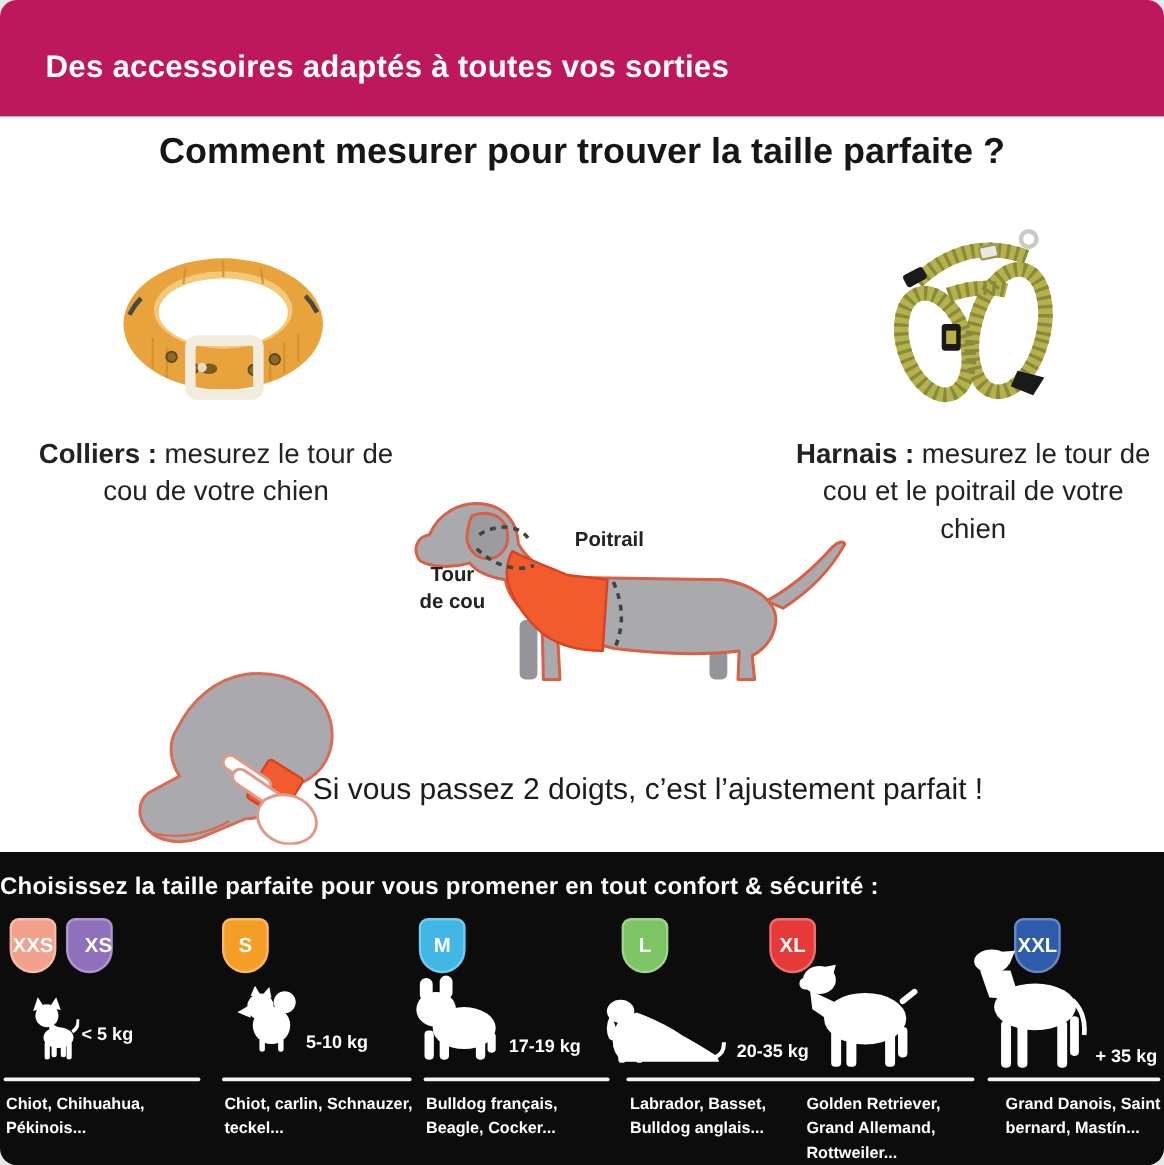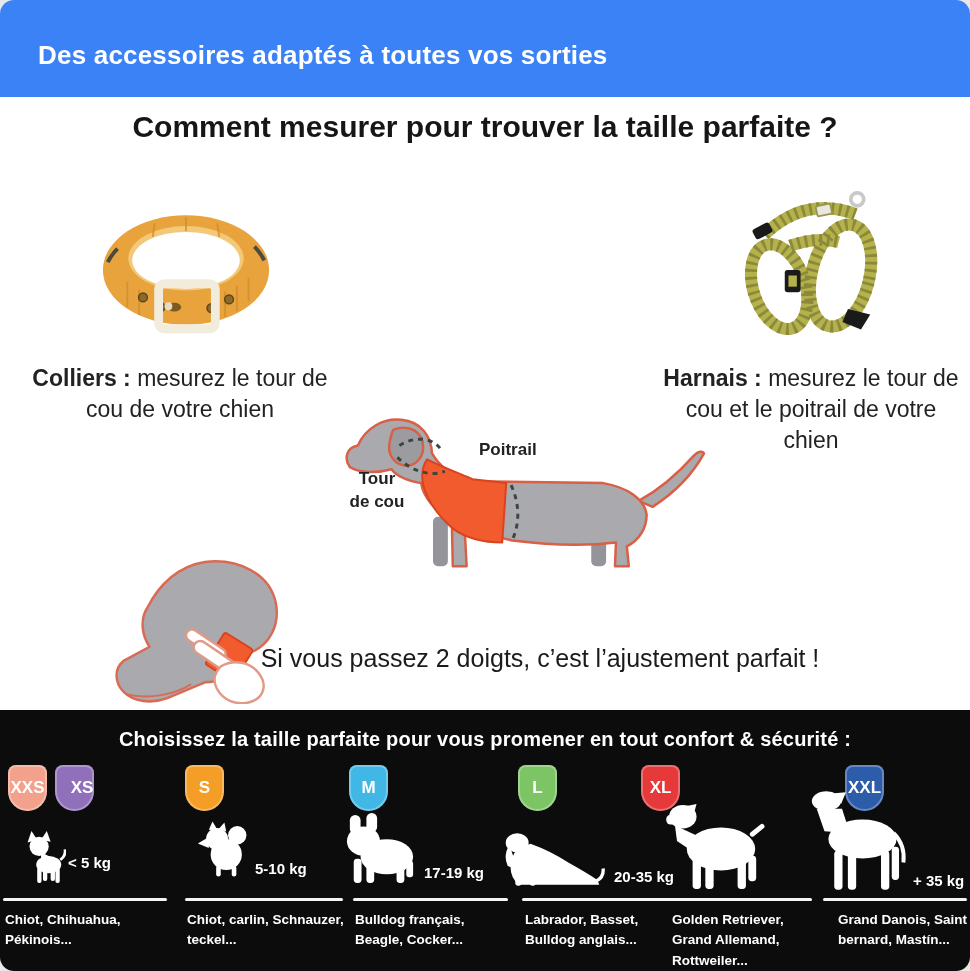--- a/index.html
+++ b/index.html
@@ -3,41 +3,41 @@
 <meta charset="utf-8">
 <style>
   html,body{margin:0;padding:0;background:#e8e8e8;}
   *{box-sizing:border-box;}
   .page{
     position:relative;width:970px;height:971px;background:#ffffff;
     font-family:"Liberation Sans",sans-serif;overflow:hidden;border-radius:14px;
     margin:0 auto;
   }
   
-  .hdr{position:absolute;left:0;top:0;width:970px;height:97px;background:#3b82f6;}
+  .hdr{position:absolute;left:0;top:0;width:970px;height:97px;background:#be185d;}
   .hdr-tagline{position:absolute;left:38px;top:40px;color:#fff;font-size:26px;font-weight:700;letter-spacing:.2px;}
   .logo{position:absolute;right:32px;top:2px;text-align:right;color:#fff;}
   .logo-main{font-size:60px;font-weight:800;letter-spacing:-2px;line-height:62px;}
   .logo-sub{font-size:15px;margin-top:-6px;letter-spacing:.5px;}
   .logo-by{font-style:italic;font-weight:400;font-size:13px;margin-right:3px;opacity:.9;}
   .logo-name{font-weight:800;letter-spacing:2px;}
   
   .title{position:absolute;left:0;top:110px;width:970px;text-align:center;
     font-size:30px;font-weight:800;color:#161616;}
   .illus{position:absolute;}
   .lbl{position:absolute;text-align:center;font-size:23px;color:#222;line-height:1.35;}
   .lbl b{font-weight:800;}
   .diag-lbl{position:absolute;font-size:17px;font-weight:800;color:#222;}
   .tip-title{position:absolute;left:110px;top:610px;width:860px;text-align:center;
     font-size:26px;font-weight:800;color:#161616;}
   .tip-text{position:absolute;left:110px;top:644px;width:860px;text-align:center;
     font-size:25px;font-weight:500;color:#1b1b1b;}
   
   .chart{position:absolute;left:0;top:710px;width:970px;height:261px;background:#0c0c0c;color:#fff;}
-  .chart-headline{position:absolute;left:0;top:18px;width:970px;text-align:center;
+  .chart-headline{position:absolute;left:0;top:18px;width:970px;text-align:left;
     font-size:20px;font-weight:700;letter-spacing:.2px;}
   .badge{position:absolute;top:55px;width:39px;height:46px;border-radius:8px 8px 20px 20px;
     display:flex;align-items:center;justify-content:center;
     color:#fff;font-size:17px;font-weight:800;white-space:nowrap;
     box-shadow:inset 0 0 0 2px rgba(255,255,255,.28);}
   .dog{position:absolute;}
   .weight{position:absolute;font-size:15px;font-weight:700;white-space:nowrap;}
   .divider{position:absolute;top:188px;height:3px;background:#f4f4f4;border-radius:2px;}
   .breeds{position:absolute;top:200px;font-size:13.5px;font-weight:700;line-height:1.5;}
 </style>

